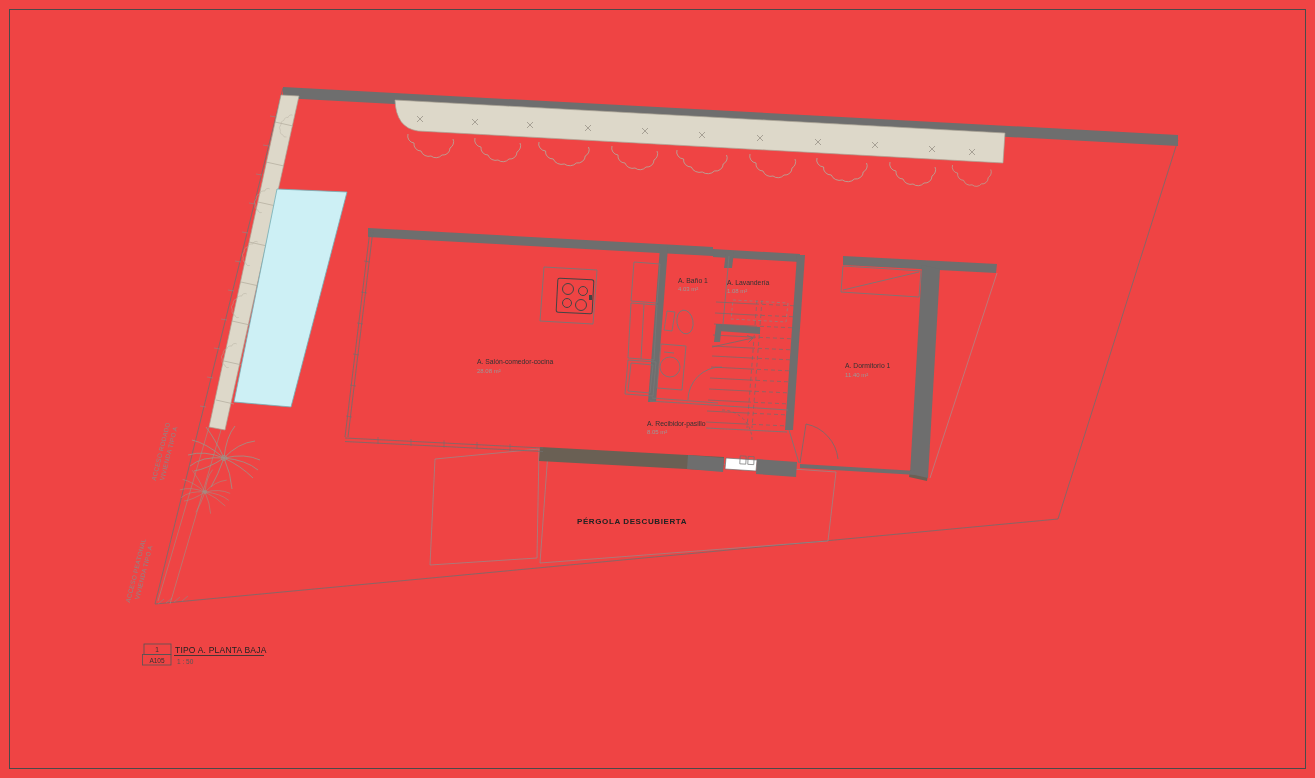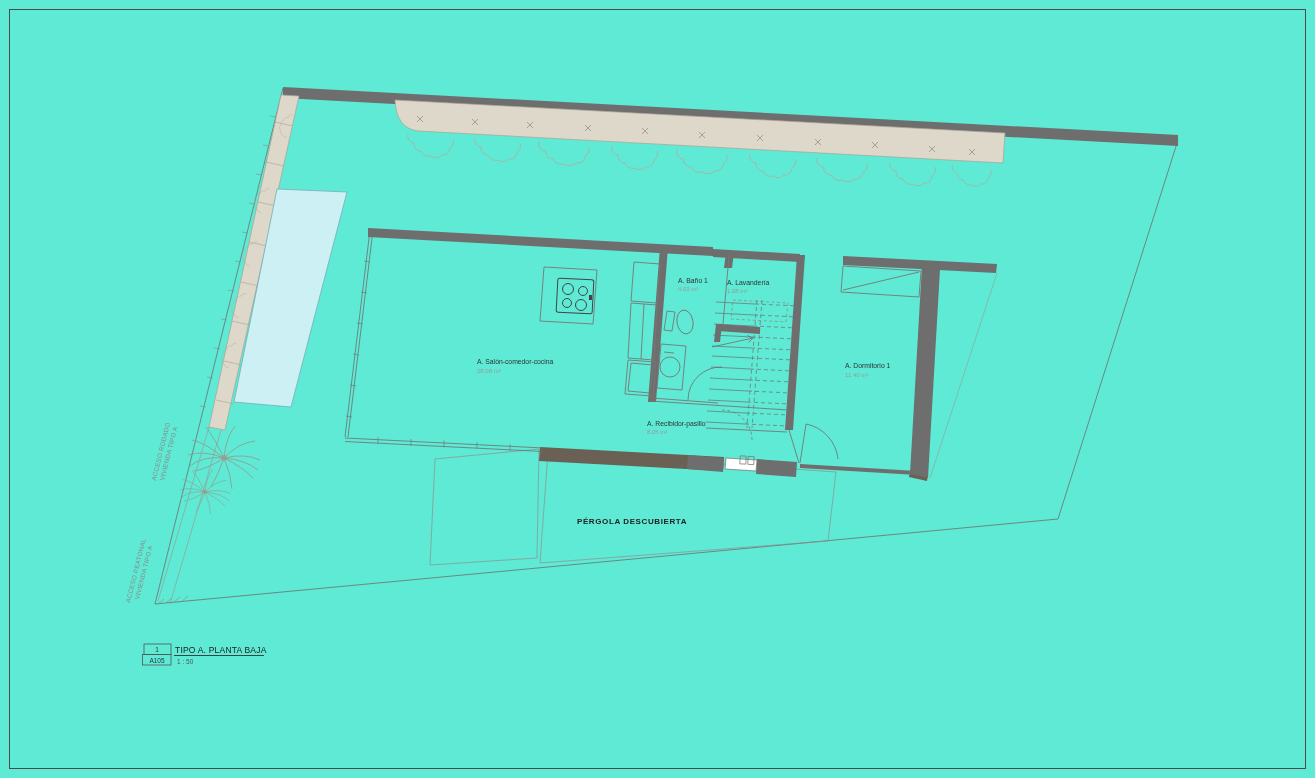--- a/index.html
+++ b/index.html
@@ -1,16 +1,16 @@
 <!DOCTYPE html>
 <html><head>
 <meta charset="utf-8">
 <style>
   html,body{margin:0;padding:0;background:#ffffff;}
-  #sheet{position:relative;width:1315px;height:778px;background:#5eead4;overflow:hidden;
+  #sheet{position:relative;width:1315px;height:778px;background:#ef4444;overflow:hidden;
          font-family:"Liberation Sans", sans-serif;}
   svg{position:absolute;left:0;top:0;}
   text{font-family:"Liberation Sans", sans-serif;fill:#3a3a3a;}
   .room-name{font-size:6.8px;fill:#333;}
   .room-area{font-size:6px;fill:#9a9a9a;}
   .pergola{font-size:8px;font-weight:bold;letter-spacing:.6px;fill:#222;}
   .access{font-size:6.3px;fill:#8a8a8a;letter-spacing:.3px;}
   .tb-num{font-size:6.5px;fill:#333;}
   .tb-title{font-size:8.5px;fill:#222;letter-spacing:.2px;}
   .tb-scale{font-size:6.5px;fill:#555;}

